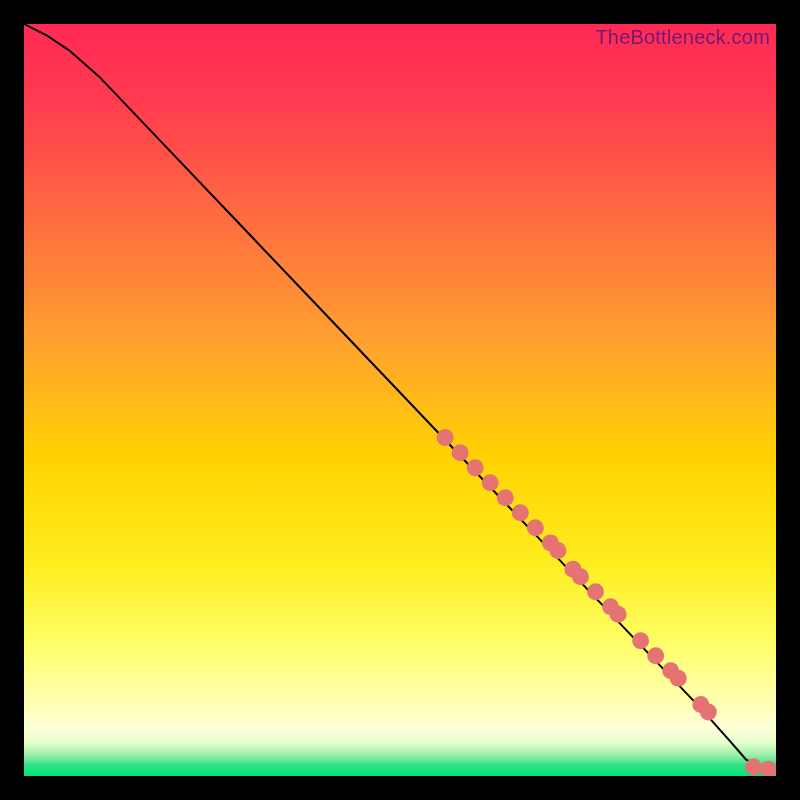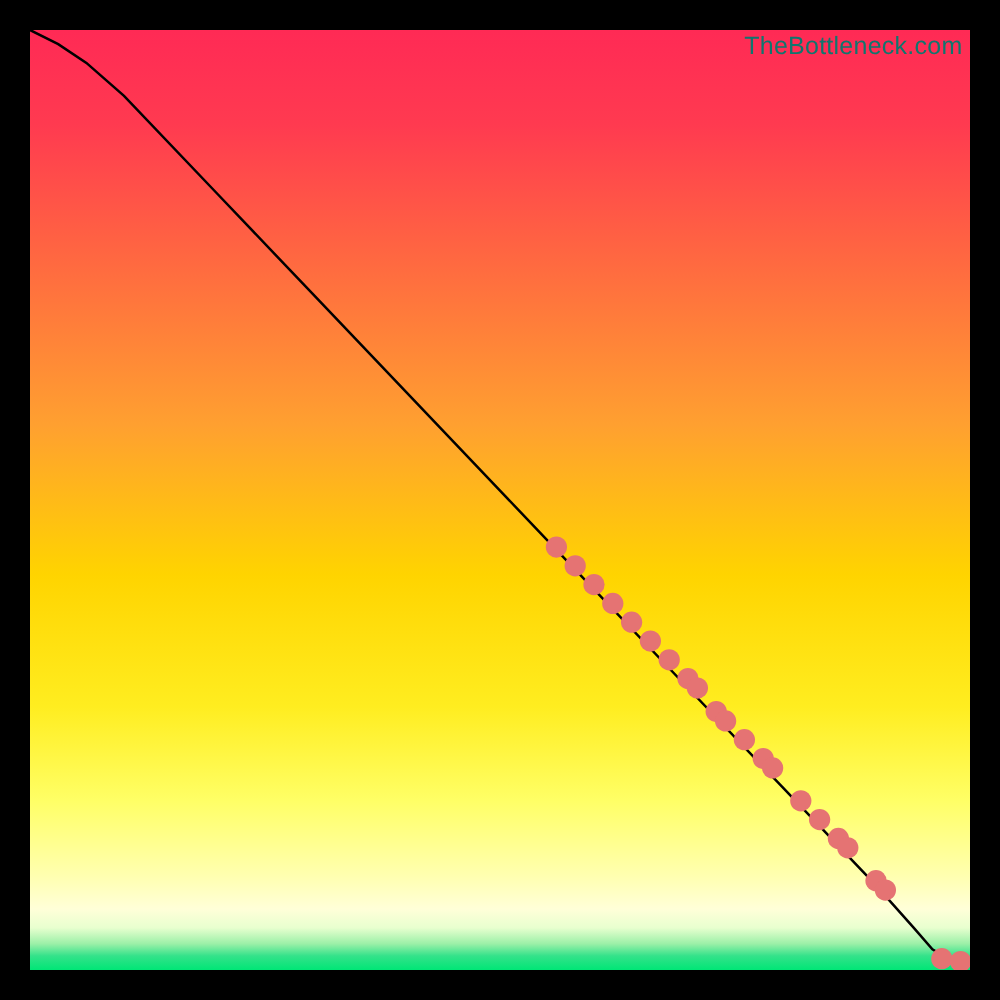--- a/index.html
+++ b/index.html
@@ -1,18 +1,18 @@
 <!DOCTYPE html>
 <html><head>
 <meta charset="utf-8">
 <style>
   html,body{margin:0;padding:0;width:800px;height:800px;background:#000;overflow:hidden;font-family:Arial,Helvetica,sans-serif}
   .frame{position:absolute;left:24px;top:24px;width:752px;height:752px;background:#fff}
   .plot{position:absolute;left:0;top:0;width:752px;height:752px}
-  .watermark{position:absolute;top:2px;right:6px;font-size:20px;color:#0f766e;letter-spacing:.2px}
+  .watermark{position:absolute;top:2px;right:6px;font-size:20px;color:#701a75;letter-spacing:.2px}
   svg{position:absolute;left:0;top:0}
 </style>
 </head>
 <body>
 
 <div class="frame">
   <svg class="plot" width="752" height="752" viewBox="0 0 752 752" preserveAspectRatio="none">
     <defs>
       <linearGradient id="bg" x1="0" y1="0" x2="0" y2="1">
         <stop offset="0.00" stop-color="#ff2a55"></stop>

